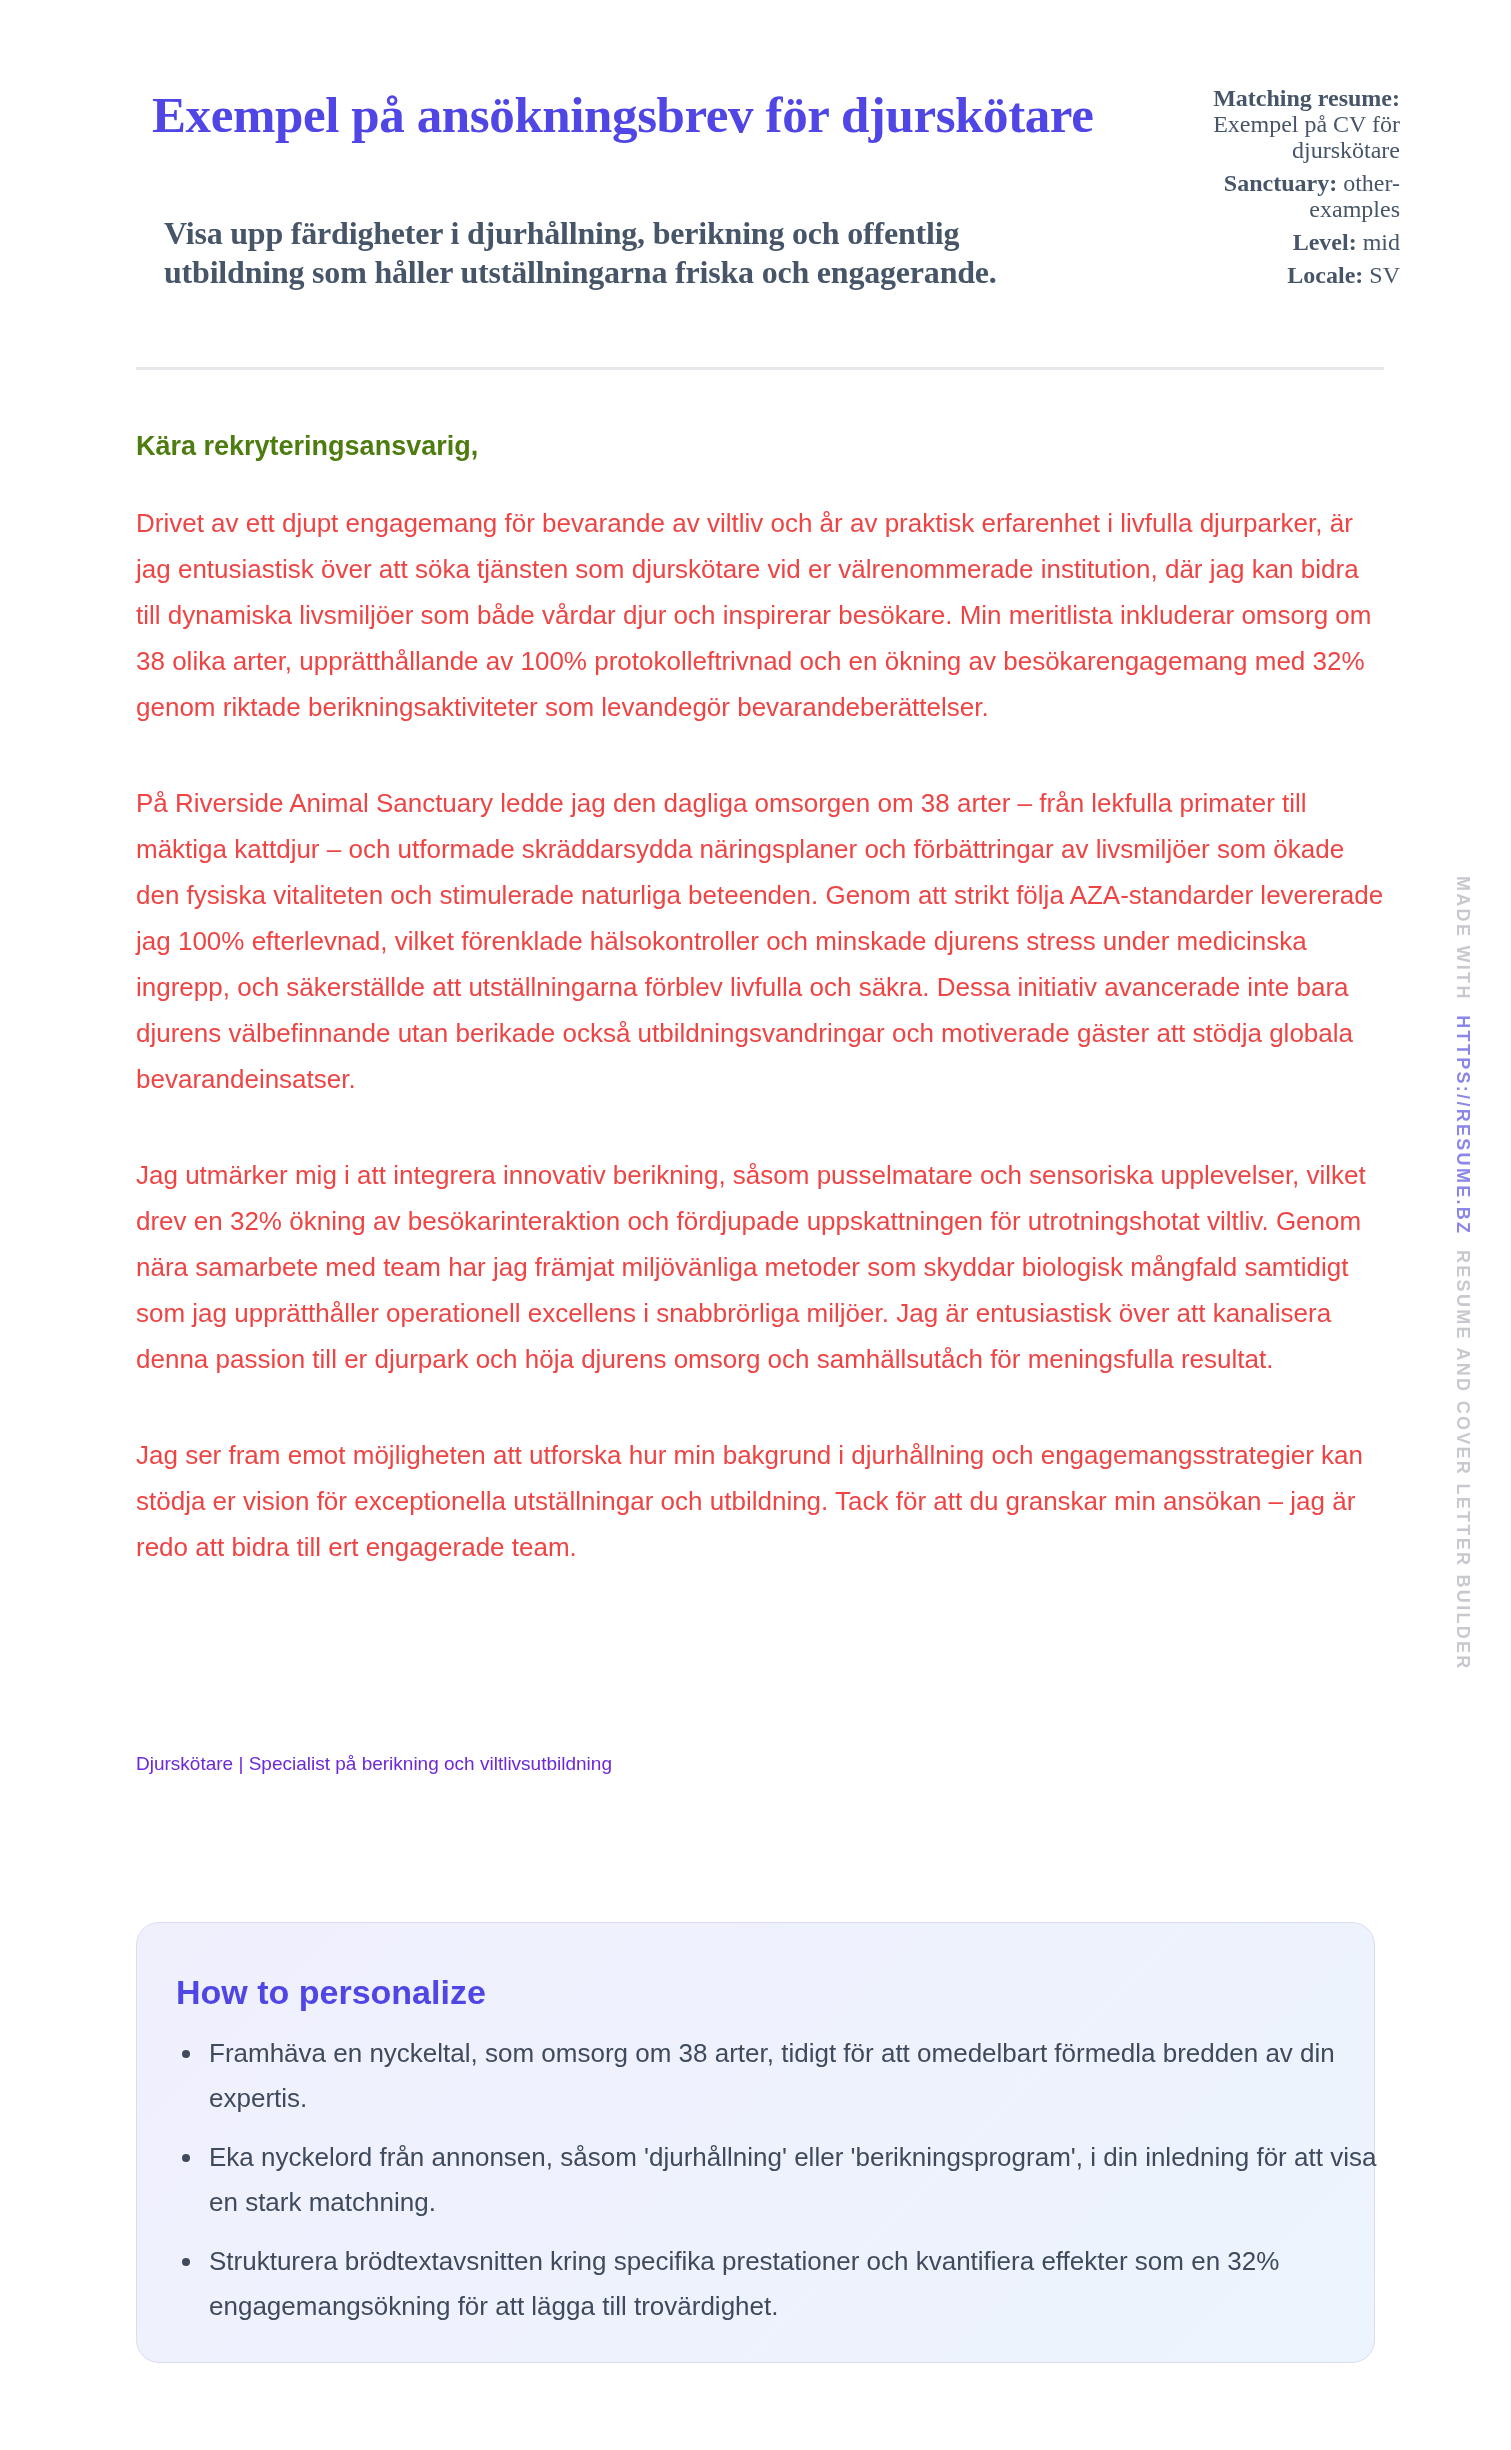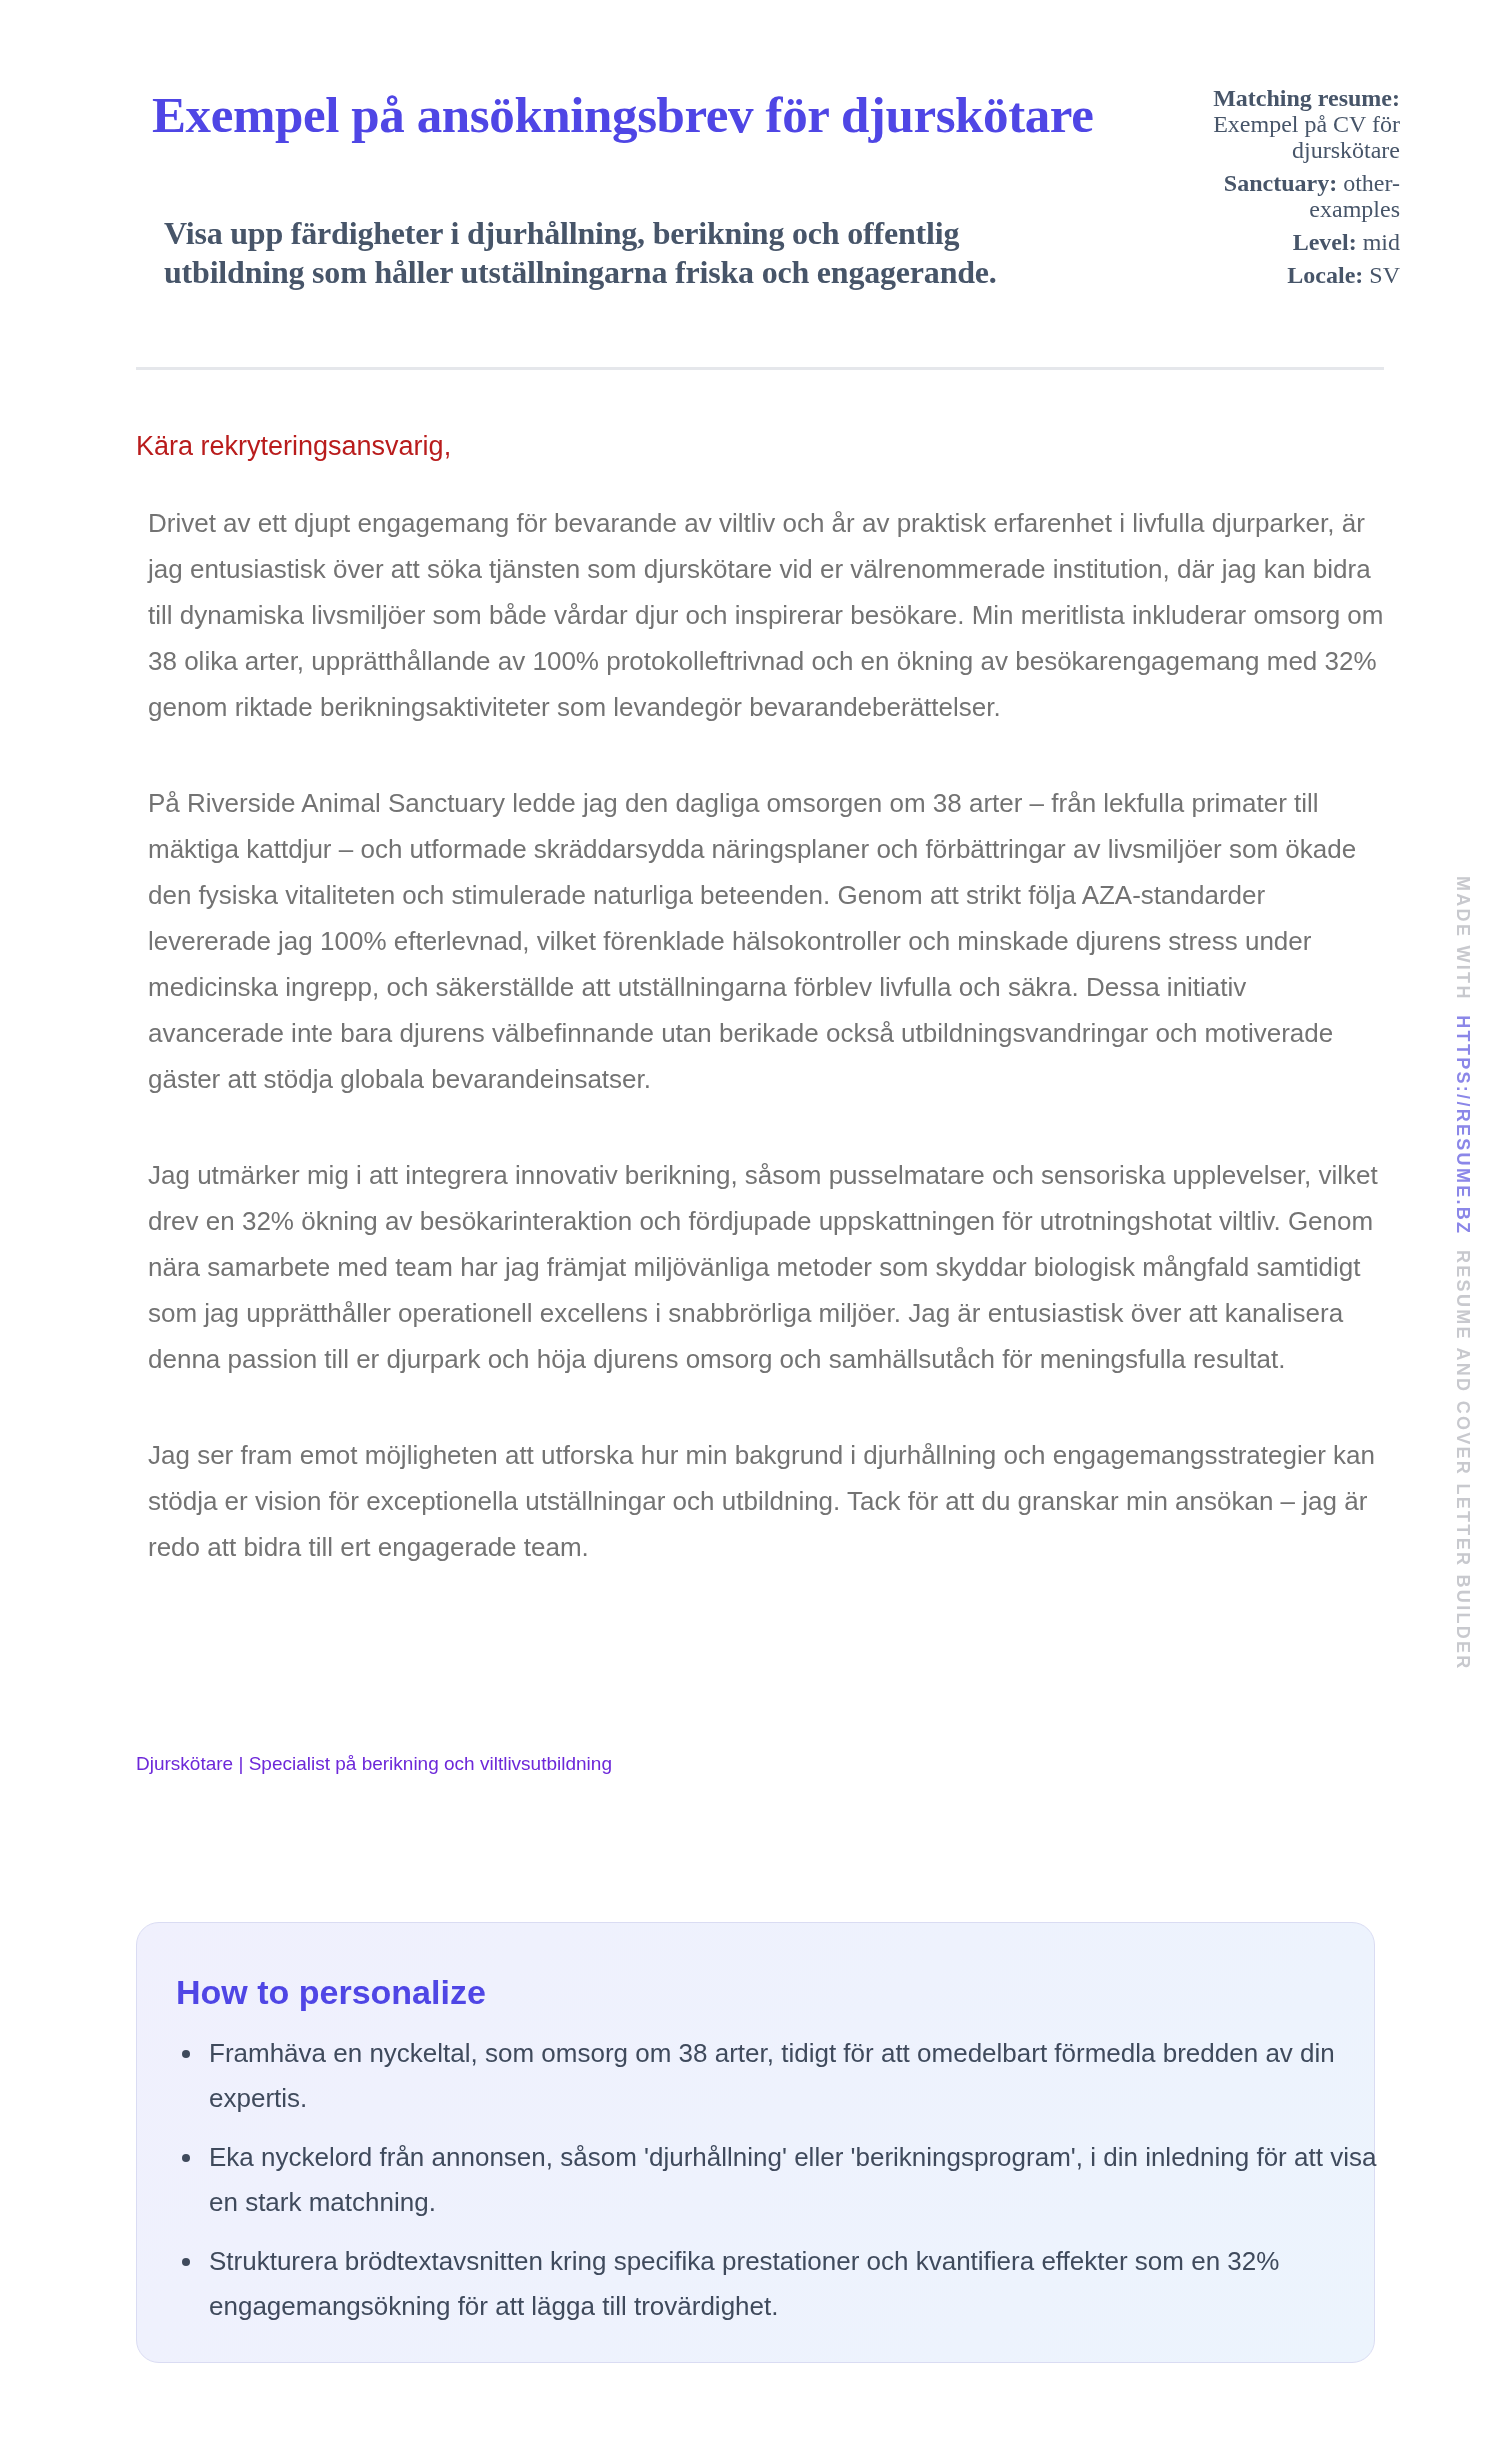--- a/index.html
+++ b/index.html
@@ -75,34 +75,34 @@
       background: #e5e7eb;
     }
     
     .greeting {
       position: absolute;
       left: 0;
       top: 430px;
       margin: 0;
       font-size: 27px;
       line-height: 32px;
-      font-weight: 400;
-      color: #b91c1c;
+      font-weight: 700;
+      color: #4d7c0f;
     }
     .body {
       position: absolute;
       left: 0;
       top: 500px;
       width: 1248px;
     }
     .body p {
-      margin: 0 0 50px 12px;
+      margin: 0 0 50px 0;
       font-size: 26px;
       line-height: 46px;
-      color: #737373;
+      color: #ef4444;
     }
     .signature {
       position: absolute;
       left: 0;
       top: 1744px;
       width: 1248px;
     }
     .sig-name {
       font-size: 27px;
       line-height: 39px;

